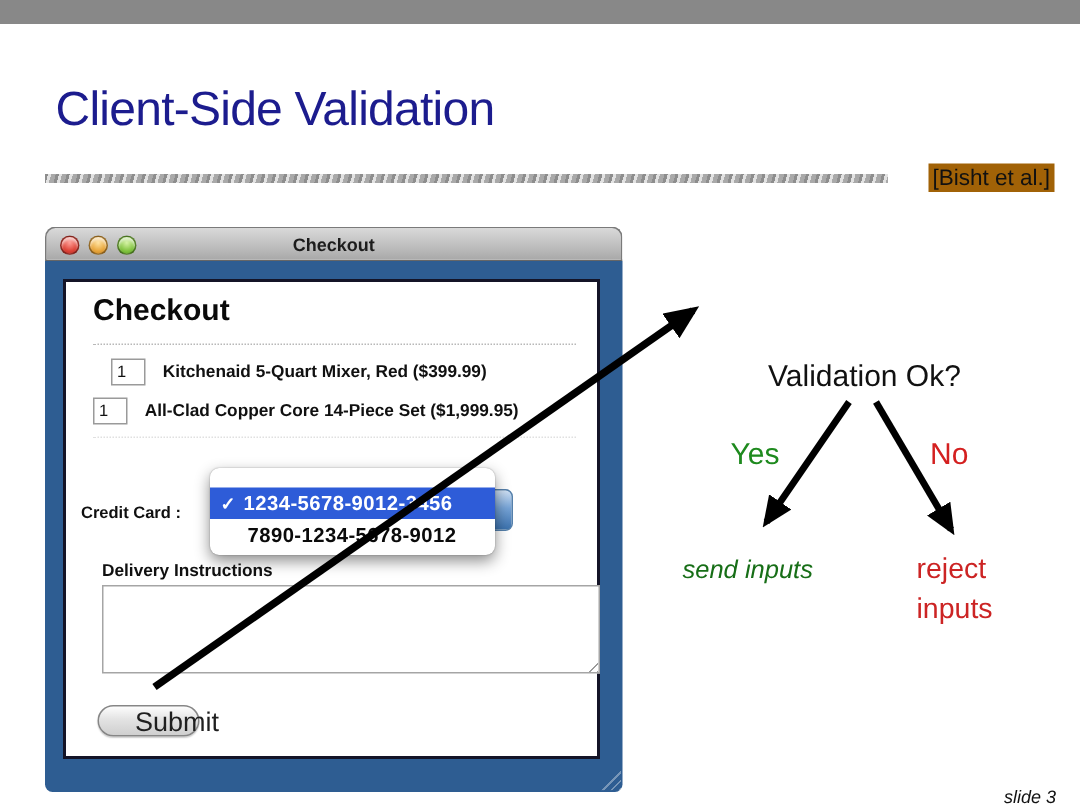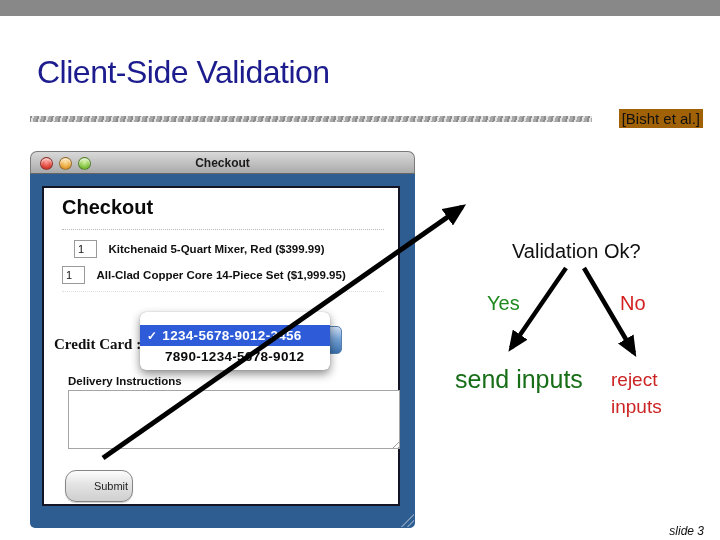--- a/index.html
+++ b/index.html
@@ -32,21 +32,21 @@
   .code-box {
     position:absolute; left:473px; top:122px; width:225px; height:91px;
     border:3px dashed #000; background:#fff; padding:6px 0 0 8px;
     font-size:16px; color:#000; line-height:25px;
   }
   .code-line.indent { padding-left:16px; }
   
   .flow-question { position:absolute; left:512px; top:224px; font-size:20px; color:#111; }
   .yes-label { position:absolute; left:487px; top:276px; font-size:20px; color:var(--yes_green,#1E8A1E); }
   .no-label  { position:absolute; left:620px; top:276px; font-size:20px; color:var(--no_red,#D42020); }
-  .yes-outcome { position:absolute; left:455px; top:350px; font-size:25px; line-height:27px; color:var(--outcome_green,#176E17); }
+  .yes-outcome { position:absolute; left:455px; top:350px; font-size:17px; line-height:27px; color:var(--outcome_green,#176E17);font-style:italic; }
   .no-outcome  { position:absolute; left:611px; top:350px; font-size:19px; line-height:27px; color:var(--outcome_red,#CC2424); }
   
   .mac-window { position:absolute; left:30px; top:135px; width:385px; height:377px; }
   .titlebar {
     position:absolute; left:0; top:0; width:100%; height:23px;
     border-radius:7px 7px 0 0; border:1px solid #7a7a7a; border-bottom:1px solid #666;
     background:linear-gradient(#d9d9d9,#bdbdbd 60%,#a9a9a9);
   }
   .titlebar-title {
     position:absolute; left:0; right:0; top:4px; text-align:center;
@@ -75,21 +75,21 @@
   .checkout-heading { position:absolute; left:18px; top:8px; font-size:20px; font-weight:bold; color:#0a0a0a; }
   .heading-rule { position:absolute; left:18px; top:41px; width:322px; border-top:1px dotted #b8b8b8; }
   .item-row { position:absolute; left:18px; height:18px; }
   .item-row.r0 { top:51px;padding-left:12px; } .item-row.r1 { top:77px; }
   .qty-input {
     width:23px; height:18px; border:1px solid #9a9a9a; font-size:11px; padding-left:3px;
     font-family:"Liberation Sans", sans-serif; vertical-align:middle; background:#fff; color:#111;
   }
   .item-label { margin-left:7px; font-size:11.5px; font-weight:bold; color:#101010; vertical-align:middle; }
   .items-rule { position:absolute; left:18px; top:103px; width:322px; border-top:1px dotted #e0e0e0; }
-  .cc-label { position:absolute; left:10px; top:148px; font-size:15px; font-weight:bold; color:#101010;font-family:Liberation Serif, serif; }
+  .cc-label { position:absolute; left:10px; top:148px; font-size:11px; font-weight:bold; color:#101010; }
   .popup-sliver {
     position:absolute; left:278px; top:138px; width:20px; height:28px; border-radius:5px;
     background:linear-gradient(#cfe0f4,#76a3d6 45%,#3b71ad); border:1px solid #5580ab;
   }
   .card-menu {
     position:absolute; left:96px; top:124px; width:190px; height:58px;
     background:#fff; border-radius:6px;
     box-shadow:0 4px 10px rgba(0,0,0,.45), 0 0 1px rgba(0,0,0,.4);
     padding-top:13px; overflow:hidden;
   }
@@ -102,24 +102,24 @@
     position:absolute; left:24px; top:202px; width:332px; height:59px;
     border:1px solid #a5a5a5; resize:none; background:#fff;
     font-family:"Liberation Sans", sans-serif; font-size:12px;
   }
   .ta-grip {
     position:absolute; left:346px; top:251px; width:9px; height:9px;
     background:repeating-linear-gradient(135deg,#9b9b9b 0 1px,transparent 1px 4px);
     clip-path:polygon(100% 0,100% 100%,0 100%); pointer-events:none;
   }
   .submit-button {
-    position:absolute; left:21px; top:282px; width:68px; height:32px;
+    position:absolute; left:21px; top:282px; width:68px; height:21px;
     border-radius:11px; border:1px solid #868686;
     background:linear-gradient(#fdfdfd,#e3e3e3 45%,#cfcfcf);
-    font-family:"Liberation Sans", sans-serif; font-size:11px; color:#1f1f1f;
+    font-family:"Liberation Sans", sans-serif; font-size:18px; color:#1f1f1f;
     box-shadow:0 1px 1px rgba(0,0,0,.2);
     padding-left:24px;
   }
   
   .arrows { position:absolute; left:0; top:0; width:720px; height:540px; pointer-events:none; z-index:20; }
 </style>
 </head>
 <body>
 
 <div class="slide">

